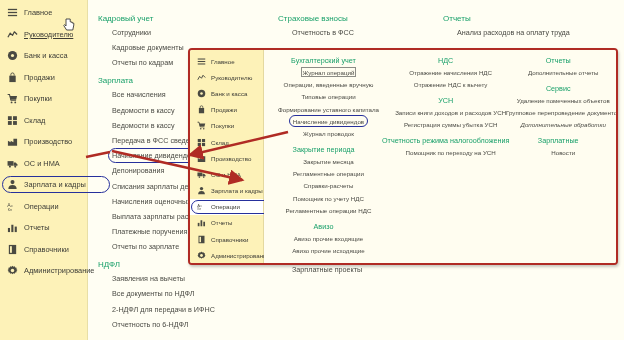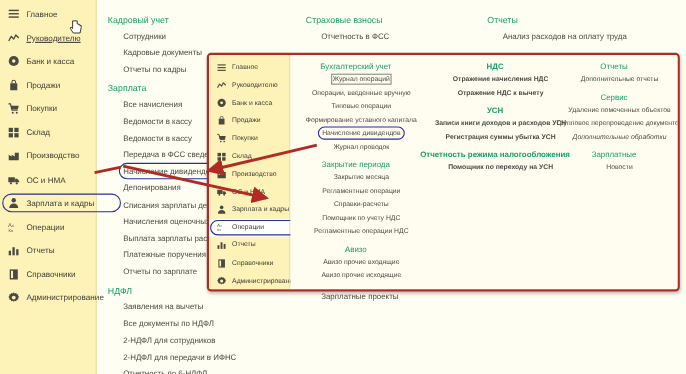--- a/index.html
+++ b/index.html
@@ -239,41 +239,40 @@
       <span class="lbl">Администрирование</span>
     </div>
   </div>
 
 <div id="bg-content">
     <div class="col" style="left: 10px; top: 14px;">
       <div class="grp">
         <div class="grp-title">Кадровый учет</div>
         <div class="grp-item"><span>Сотрудники</span></div>
         <div class="grp-item"><span>Кадровые документы</span></div>
-        <div class="grp-item"><span>Отчеты по кадры</span></div>
+        <div class="grp-item"><span>Отчеты по кадрам</span></div>
       </div>
       <div class="grp">
         <div class="grp-title">Зарплата</div>
         <div class="grp-item"><span>Все начисления</span></div>
         <div class="grp-item"><span>Ведомости в кассу</span></div>
         <div class="grp-item"><span>Ведомости в кассу</span></div>
         <div class="grp-item"><span>Передача в ФСС сведений о пособиях</span></div>
         <div class="grp-item"><span class="hl-oval">Начисление дивидендов</span></div>
         <div class="grp-item"><span>Депонирования</span></div>
         <div class="grp-item"><span>Списания зарплаты депонента</span></div>
         <div class="grp-item"><span>Начисления оценочных обязательств</span></div>
         <div class="grp-item"><span>Выплата зарплаты расходным ордером</span></div>
         <div class="grp-item"><span>Платежные поручения на каждого сотрудника</span></div>
         <div class="grp-item"><span>Отчеты по зарплате</span></div>
       </div>
       <div class="grp">
         <div class="grp-title">НДФЛ</div>
         <div class="grp-item"><span>Заявления на вычеты</span></div>
         <div class="grp-item"><span>Все документы по НДФЛ</span></div>
-        <div class="grp-item"><span>2-НДФЛ для сотрудников</span></div>
         <div class="grp-item"><span>2-НДФЛ для передачи в ИФНС</span></div>
         <div class="grp-item"><span>Отчетность по 6-НДФЛ</span></div>
       </div>
     </div>
     <div class="col" style="left: 190px; top: 14px;">
       <div class="grp">
         <div class="grp-title">Страховые взносы</div>
         <div class="grp-item"><span>Отчетность в ФСС</span></div>
       </div>
       <div class="grp" style="margin-top: 228px;">
@@ -434,21 +433,21 @@
           <div class="pgrp-item"><span>Справки-расчеты</span></div>
           <div class="pgrp-item"><span>Помощник по учету НДС</span></div>
           <div class="pgrp-item"><span>Регламентные операции НДС</span></div>
         </div>
         <div class="pgrp">
           <div class="pgrp-title">Авизо</div>
           <div class="pgrp-item"><span>Авизо прочие входящие</span></div>
           <div class="pgrp-item"><span>Авизо прочие исходящие</span></div>
         </div>
       </div>
-      <div class="pcol" style="left: 118px; font-weight: bold;">
+      <div class="pcol" style="left: 118px;">
         <div class="pgrp">
           <div class="pgrp-title">НДС</div>
           <div class="pgrp-item"><span>Отражение начисления НДС</span></div>
           <div class="pgrp-item"><span>Отражение НДС к вычету</span></div>
         </div>
         <div class="pgrp">
           <div class="pgrp-title">УСН</div>
           <div class="pgrp-item"><span>Записи книги доходов и расходов УСН</span></div>
           <div class="pgrp-item"><span>Регистрация суммы убытка УСН</span></div>
         </div>

